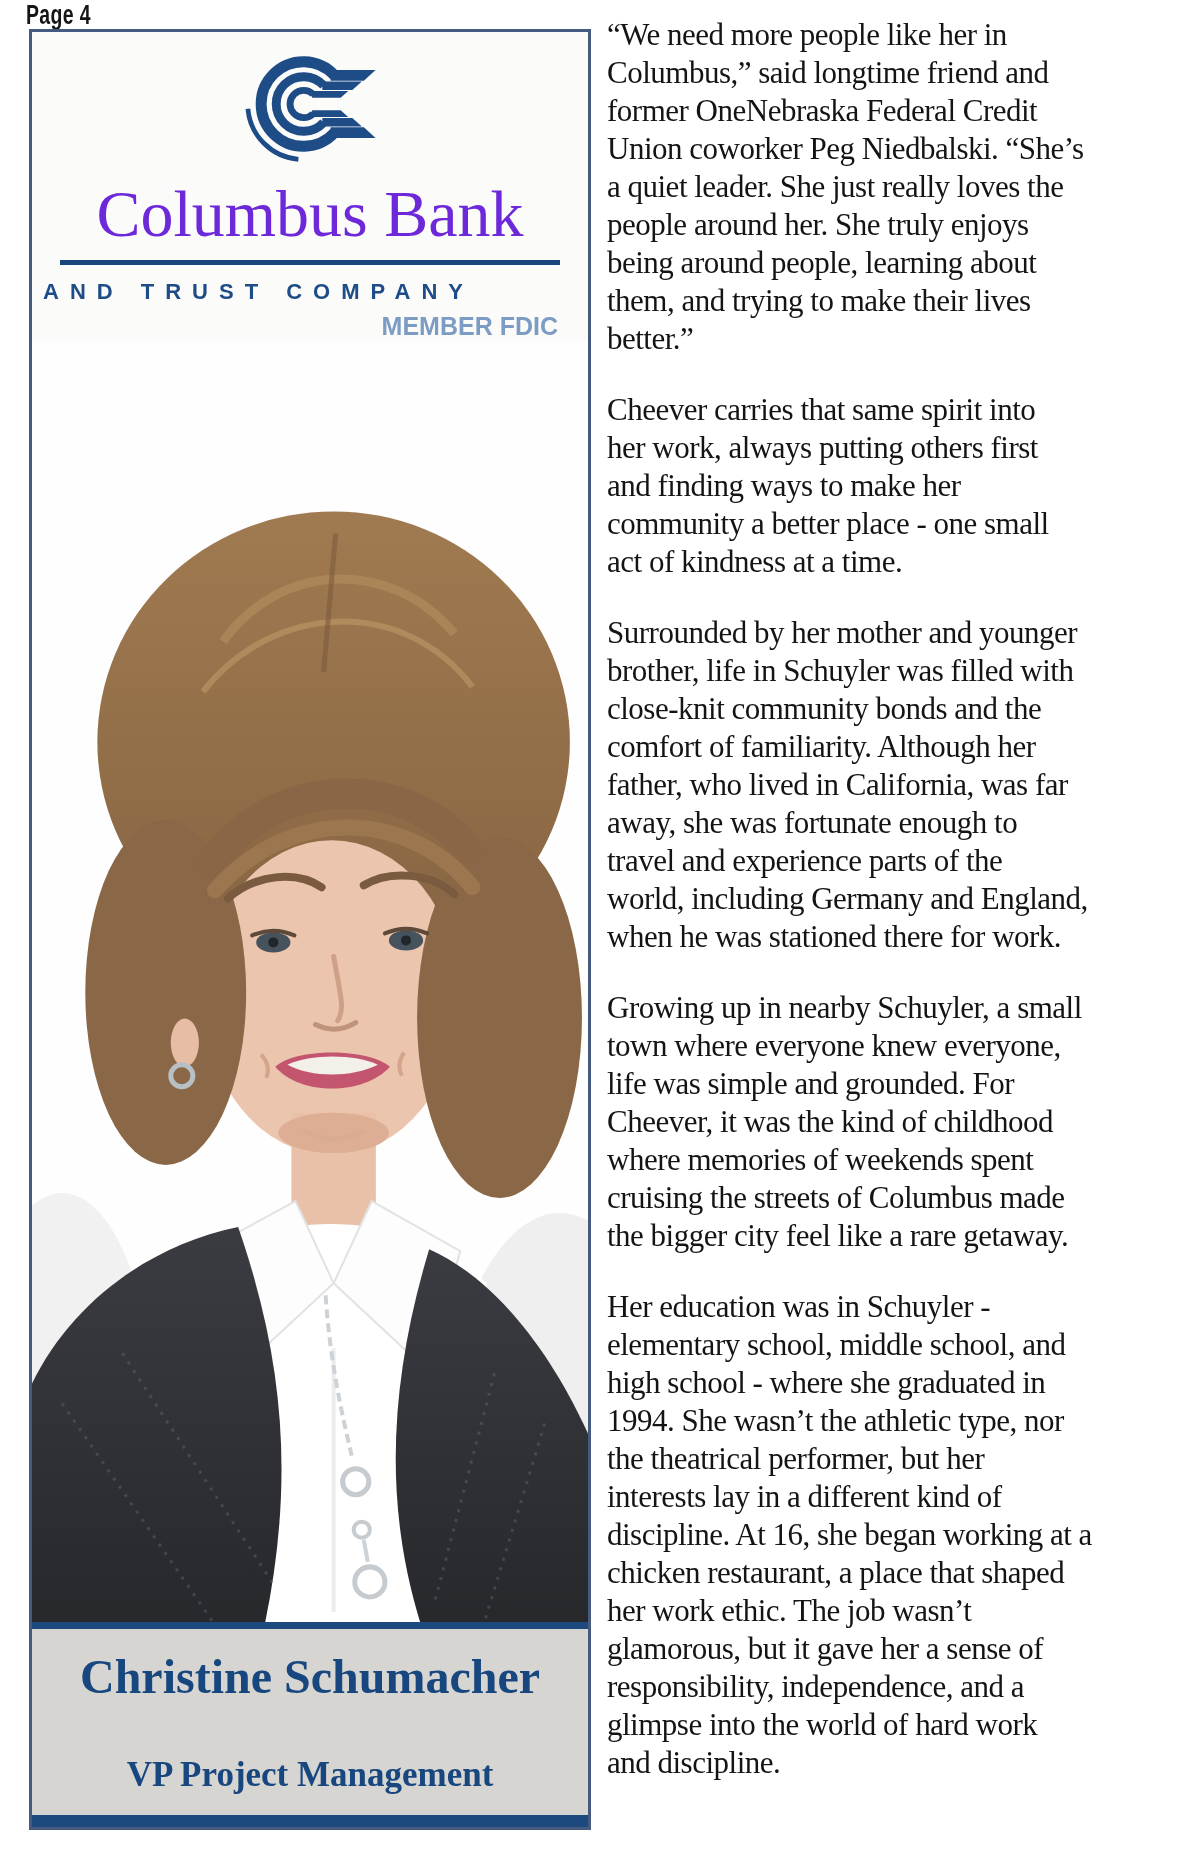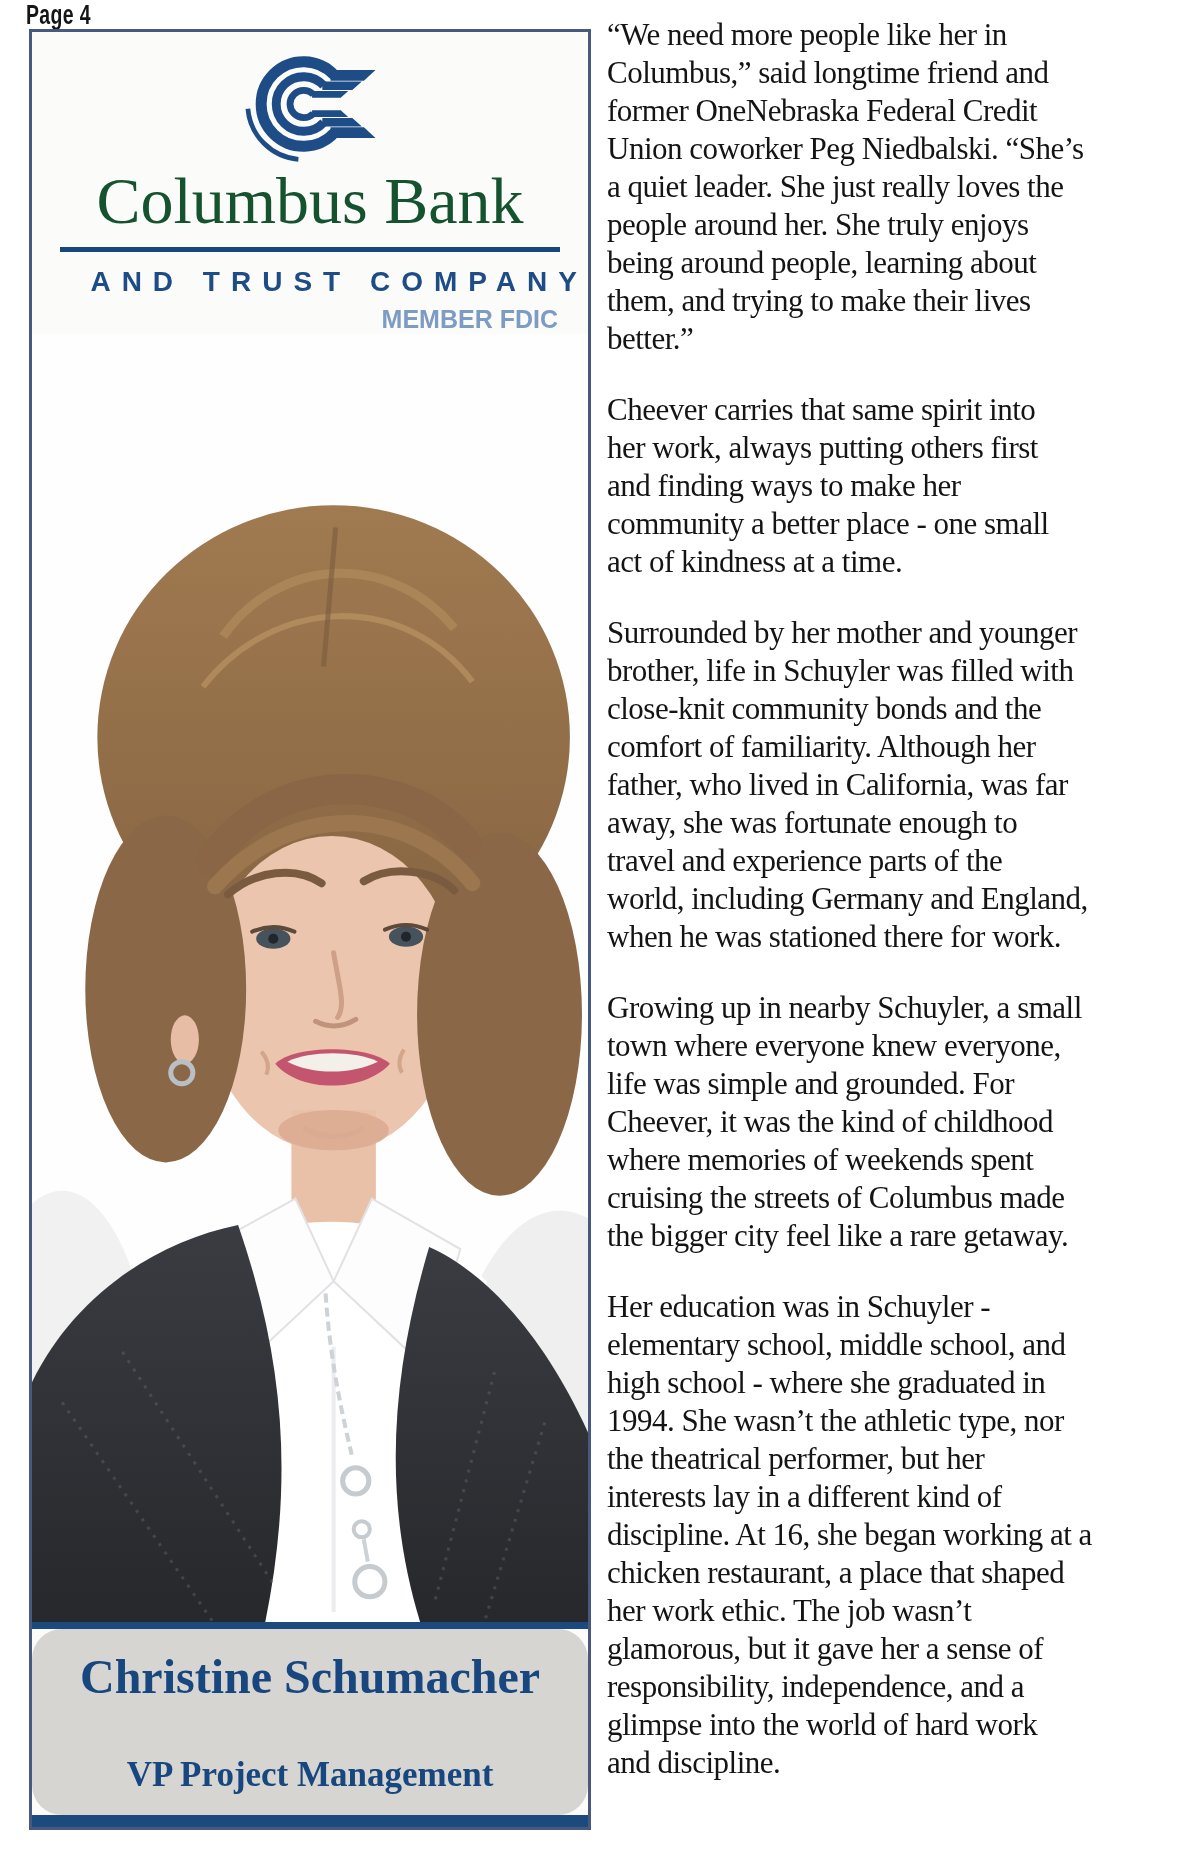--- a/index.html
+++ b/index.html
@@ -18,38 +18,38 @@
 
   
   .card {
     position:absolute; left:29px; top:29px; width:562px; height:1801px;
     box-sizing:border-box; border:3px solid #46597f; background:#fbfbfa;
     display:flex; flex-direction:column;
   }
   .logo-section { text-align:center; }
   .logo-mark { display:block; margin:14px auto 0; width:212px; height:116px; }
   .wordmark {
-    font-family:"Liberation Serif", serif; color:#14532d;
-    font-size:66px; line-height:1.0; margin-top:6px; white-space:nowrap;
+    font-family:"Liberation Serif", serif; color:#6d28d9;
+    font-size:66px; line-height:1.0; margin-top:19px; white-space:nowrap;
   }
   .rule { height:5px; background:#17477d; margin:13px 28px 0; }
   .subtitle {
-    margin-top:14px; color:#1d4c86; font-weight:bold; font-size:28px;
-    letter-spacing:11px; text-indent:11px; white-space:nowrap; text-align:right;
+    margin-top:14px; color:#1d4c86; font-weight:bold; font-size:22px;
+    letter-spacing:11px; text-indent:11px; white-space:nowrap; text-align:left;
   }
   .fdic {
     margin:7px 30px 0 0; text-align:right; 
     color:#7d9cc4; font-size:25px; font-weight:600;
   }
   .photo { flex:1 1 auto; position:relative; overflow:hidden; background:#ffffff; }
   .photo svg { position:absolute; left:0; top:0; width:100%; height:100%; }
   .divider-bar { height:7px; background:#1c4a7e; }
   .plate {
     height:186px; background:#d6d5d2;
-    display:flex; flex-direction:column; align-items:center; justify-content:center; gap:20px;border-radius:30px;
+    display:flex; flex-direction:column; align-items:center; justify-content:center; gap:20px;
   }
   .plate-name {
     font-family:"Liberation Serif", serif; font-weight:bold;
     color:#17477e; font-size:48px; line-height:1.0;
   }
   .plate-title {
     font-family:"Liberation Serif", serif; font-weight:bold;
     color:#17477e; font-size:35px; line-height:1.0;margin-top:36px;
   }
   .bottom-bar { height:12px; background:#1c4a7e; }

